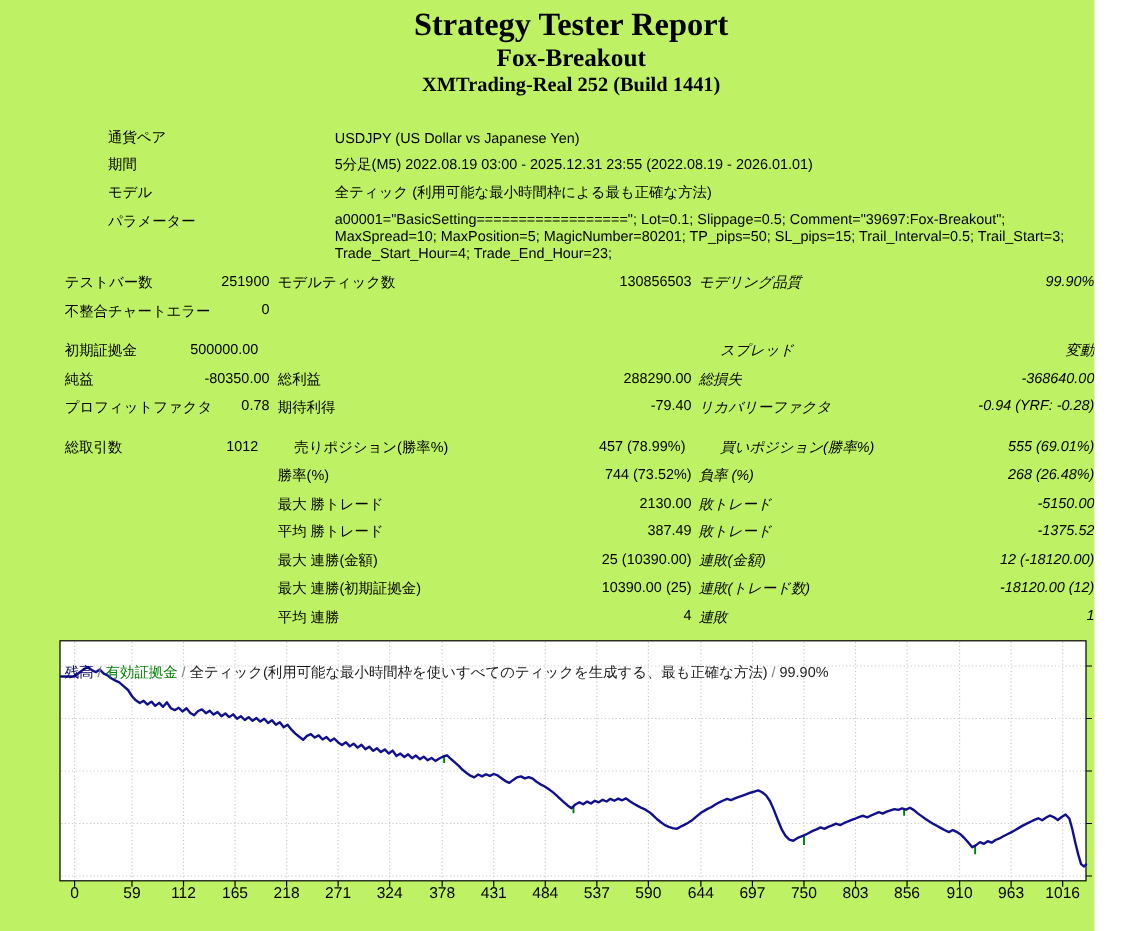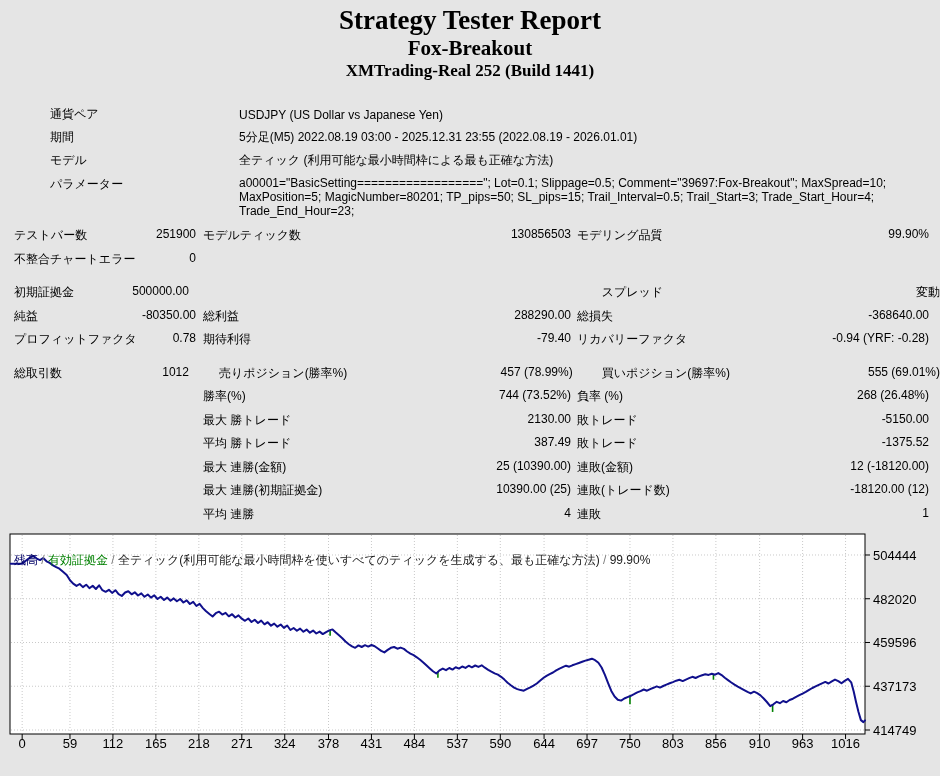--- a/index.html
+++ b/index.html
@@ -1,35 +1,35 @@
 <!DOCTYPE html>
 <html><head>
 <meta charset="utf-8">
 <style>
   html,body{margin:0;padding:0;background:#fff;}
-  #page{position:relative;width:940px;height:776px;overflow:hidden;background:#e5e5e5;
-        font-family:"Liberation Sans",sans-serif;font-size:12px;color:#000;}
+  #page{position:relative;width:872px;height:776px;overflow:hidden;background:#bef264;
+        font-family:"Liberation Sans",sans-serif;font-size:12px;color:#000;padding-left:40px;}
   .header{text-align:center;font-family:"Liberation Serif",serif;font-weight:bold;padding-top:4px;}
   .title{font-size:27px;line-height:32px;}
   .subtitle{font-size:21px;line-height:25px;}
   .broker{font-size:17px;line-height:20px;}
   .report{padding-left:14px;}
   .info-section{margin-top:22px;}
   .info-row{display:flex;min-height:23px;align-items:center;margin-left:36px;}
   .info-label{width:182px;flex:none;}
   .info-value{padding-left:7px;}
   .info-row.param{align-items:flex-start;margin-top:4px;min-height:0;}
   .info-row.param .info-value{line-height:14px;max-width:660px;}
   .stats{margin-top:9px;}
   .stat-row{display:flex;height:23.5px;align-items:flex-start;}
   .stat-row.gap{margin-top:10px;gap:23px;}
   .pair{display:flex;box-sizing:border-box;}
   .pair.a{width:182px;}
   .pair.b{width:375px;padding-left:7px;}
-  .pair.c{width:358px;padding-left:6px;}
+  .pair.c{width:358px;padding-left:6px;font-style:italic;}
   .pair .lbl{white-space:nowrap;}
   .pair .val{flex:1;text-align:right;white-space:nowrap;}
   .chart-wrap{position:relative;margin-top:3px;width:940px;height:221px;}
   .legend{position:absolute;left:14px;top:20px;font-size:12px;white-space:nowrap;z-index:2;}
   svg{display:block;}
 </style>
 </head>
 <body>
 
 <div id="page">

